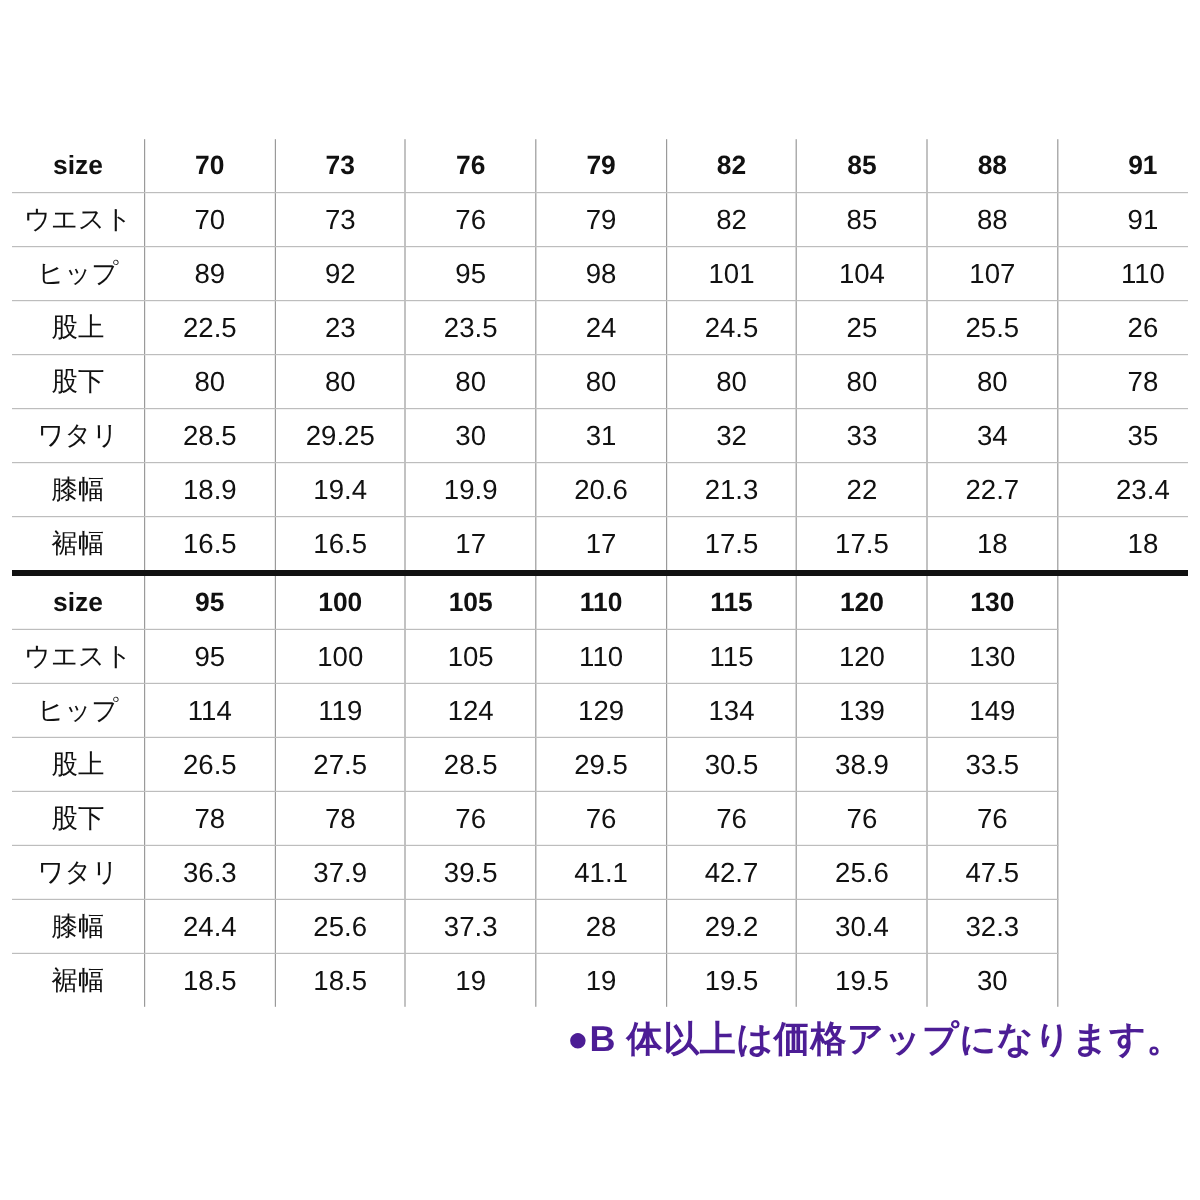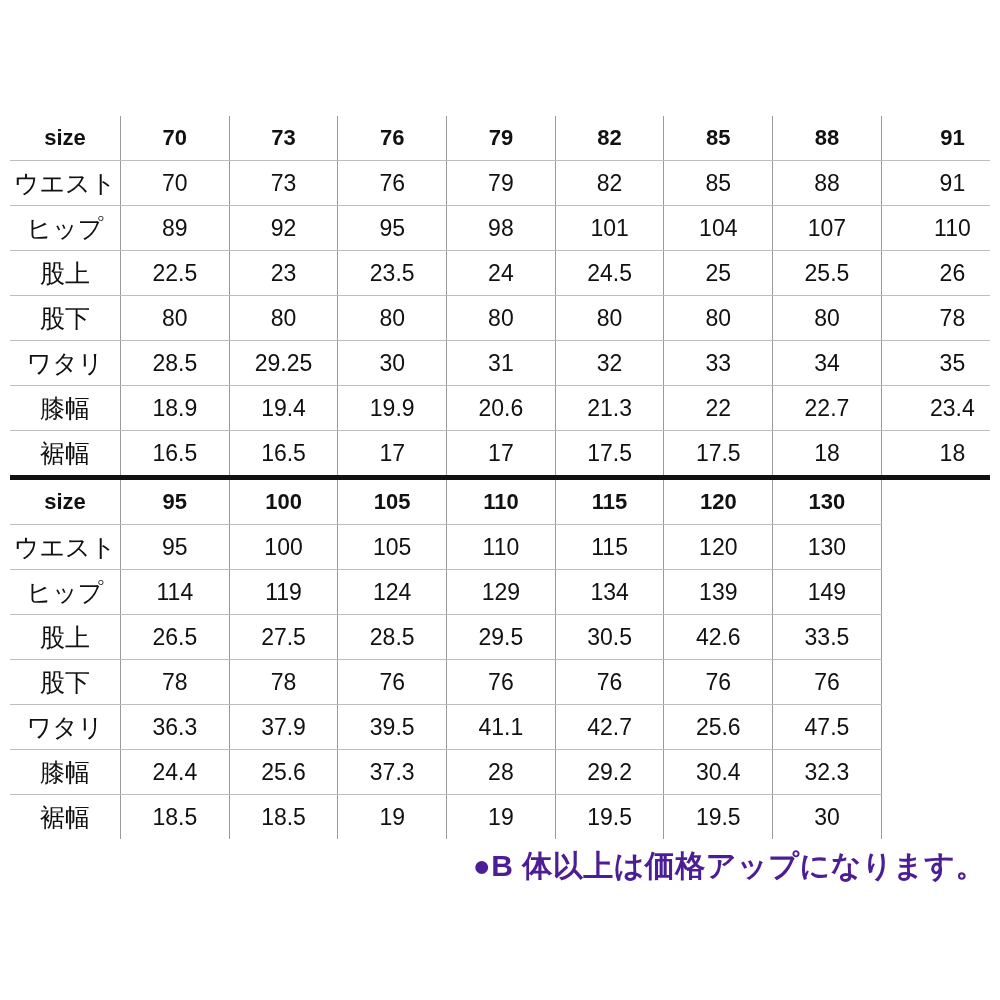--- a/index.html
+++ b/index.html
@@ -44,21 +44,21 @@
     height: 44px;
     font-size: 23px;
     font-weight: normal;
     padding: 0;
   }
   table.size-table tr.header-row td {
     font-weight: bold;
     font-size: 22px;
   }
   table.size-table td.rowlabel {
-    font-size: 25px;
+    font-size: 22px;
     width: 110px;
     border-left: none;
   }
   table.size-table tr.header-row td.rowlabel {
     font-weight: bold;
   }
   table.size-table td.last-col {
     border-right: none;
     padding-left: 33px;
   }
@@ -228,21 +228,21 @@
           <td>149</td>
           <td class="empty-cell"></td>
         </tr>
         <tr>
           <td class="rowlabel">股上</td>
           <td>26.5</td>
           <td>27.5</td>
           <td>28.5</td>
           <td>29.5</td>
           <td>30.5</td>
-          <td>42.6</td>
+          <td>38.9</td>
           <td>33.5</td>
           <td class="empty-cell"></td>
         </tr>
         <tr>
           <td class="rowlabel">股下</td>
           <td>78</td>
           <td>78</td>
           <td>76</td>
           <td>76</td>
           <td>76</td>

